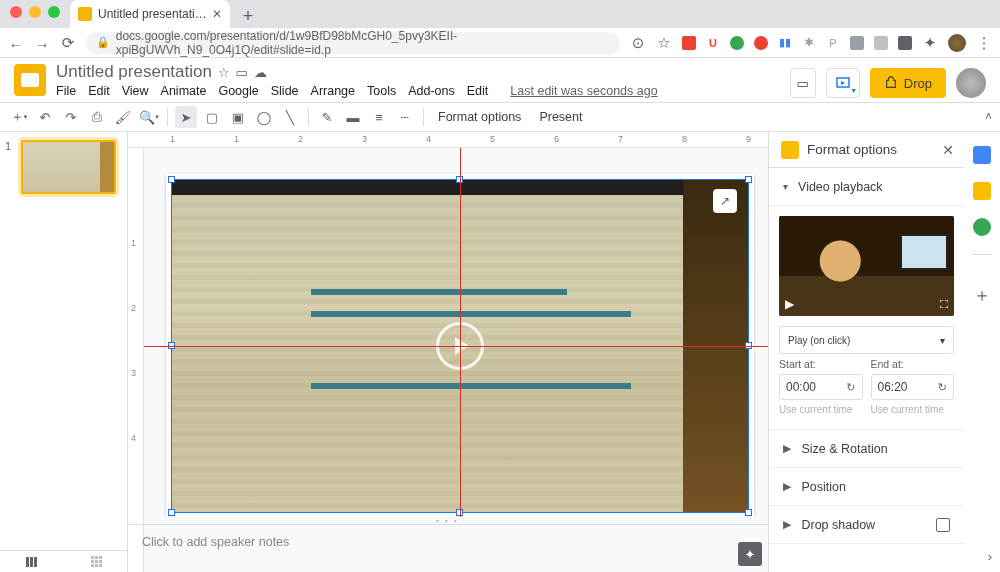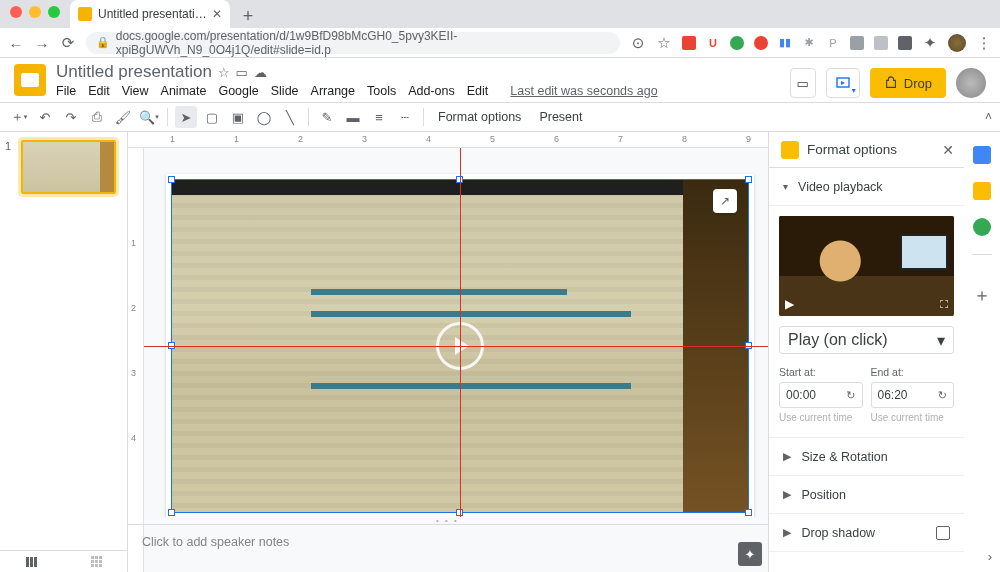--- a/index.html
+++ b/index.html
@@ -97,22 +97,22 @@
 .sp-head .ttl { font-weight:500; font-size:13.5px; }
 .sp-head .x { position:absolute; right:10px; color:#5f6368; font-size:14px; }
 .sp-section-hdr { height:38px; display:flex; align-items:center; padding:0 14px; gap:10px; border-bottom:1px solid #eee; }
 .sp-section-hdr .chev { font-size:10px; color:#5f6368; }
 .sp-body { padding:10px 10px 14px; border-bottom:1px solid #eee; }
 .vid-thumb { width:100%; height:100px; background:linear-gradient(135deg,#4a2e12,#c98e42); position:relative; border-radius:2px; overflow:hidden; }
 .vid-thumb .room { position:absolute; inset:0; background:radial-gradient(circle at 35% 45%, #e0b070 0 20px, transparent 21px), linear-gradient(180deg,#2a1a08 0 60%,#4a3418 60%); }
 .vid-thumb .monitor { position:absolute; right:6px; top:18px; width:48px; height:36px; background:#cde3ef; border:2px solid #222; }
 .vid-ctrl { position:absolute; left:6px; bottom:5px; color:#fff; font-size:12px; }
 .vid-full { position:absolute; right:6px; bottom:5px; color:#fff; font-size:11px; }
-.sp-select { margin-top:10px; width:100%; height:28px; border:1px solid #dadce0; border-radius:3px; display:flex; align-items:center; padding:0 8px; justify-content:space-between; font-size:16px; }
-.sp-grid { display:flex; gap:8px; margin-top:12px; }
+.sp-select { margin-top:10px; width:100%; height:28px; border:1px solid #dadce0; border-radius:3px; display:flex; align-items:center; padding:0 8px; justify-content:space-between; font-size:10px; }
+.sp-grid { display:flex; gap:8px; margin-top:4px; }
 .sp-col { flex:1; }
 .sp-lbl { font-size:10.5px; color:#5f6368; }
 .sp-input { margin-top:4px; height:26px; border:1px solid #dadce0; border-radius:3px; display:flex; align-items:center; padding:0 6px; font-size:12px; justify-content:space-between; }
 .sp-input .rev { font-size:11px; color:#5f6368; }
 .sp-hint { font-size:10px; color:#b0b0b0; margin-top:4px; }
 .sp-check-row { height:44px; display:flex; align-items:center; padding:0 14px; gap:10px; border-bottom:1px solid #eee; border-top:1px solid #eee; }
 .sp-checkbox { width:14px;height:14px;border:1.5px solid #5f6368;border-radius:2px; }
 .sp-collapse { height:38px; display:flex; align-items:center; padding:0 14px; gap:10px; border-bottom:1px solid #eee; }
 .sp-collapse .chev-r { font-size:11px; color:#5f6368; }
 .sp-collapse.last { justify-content:space-between; }

